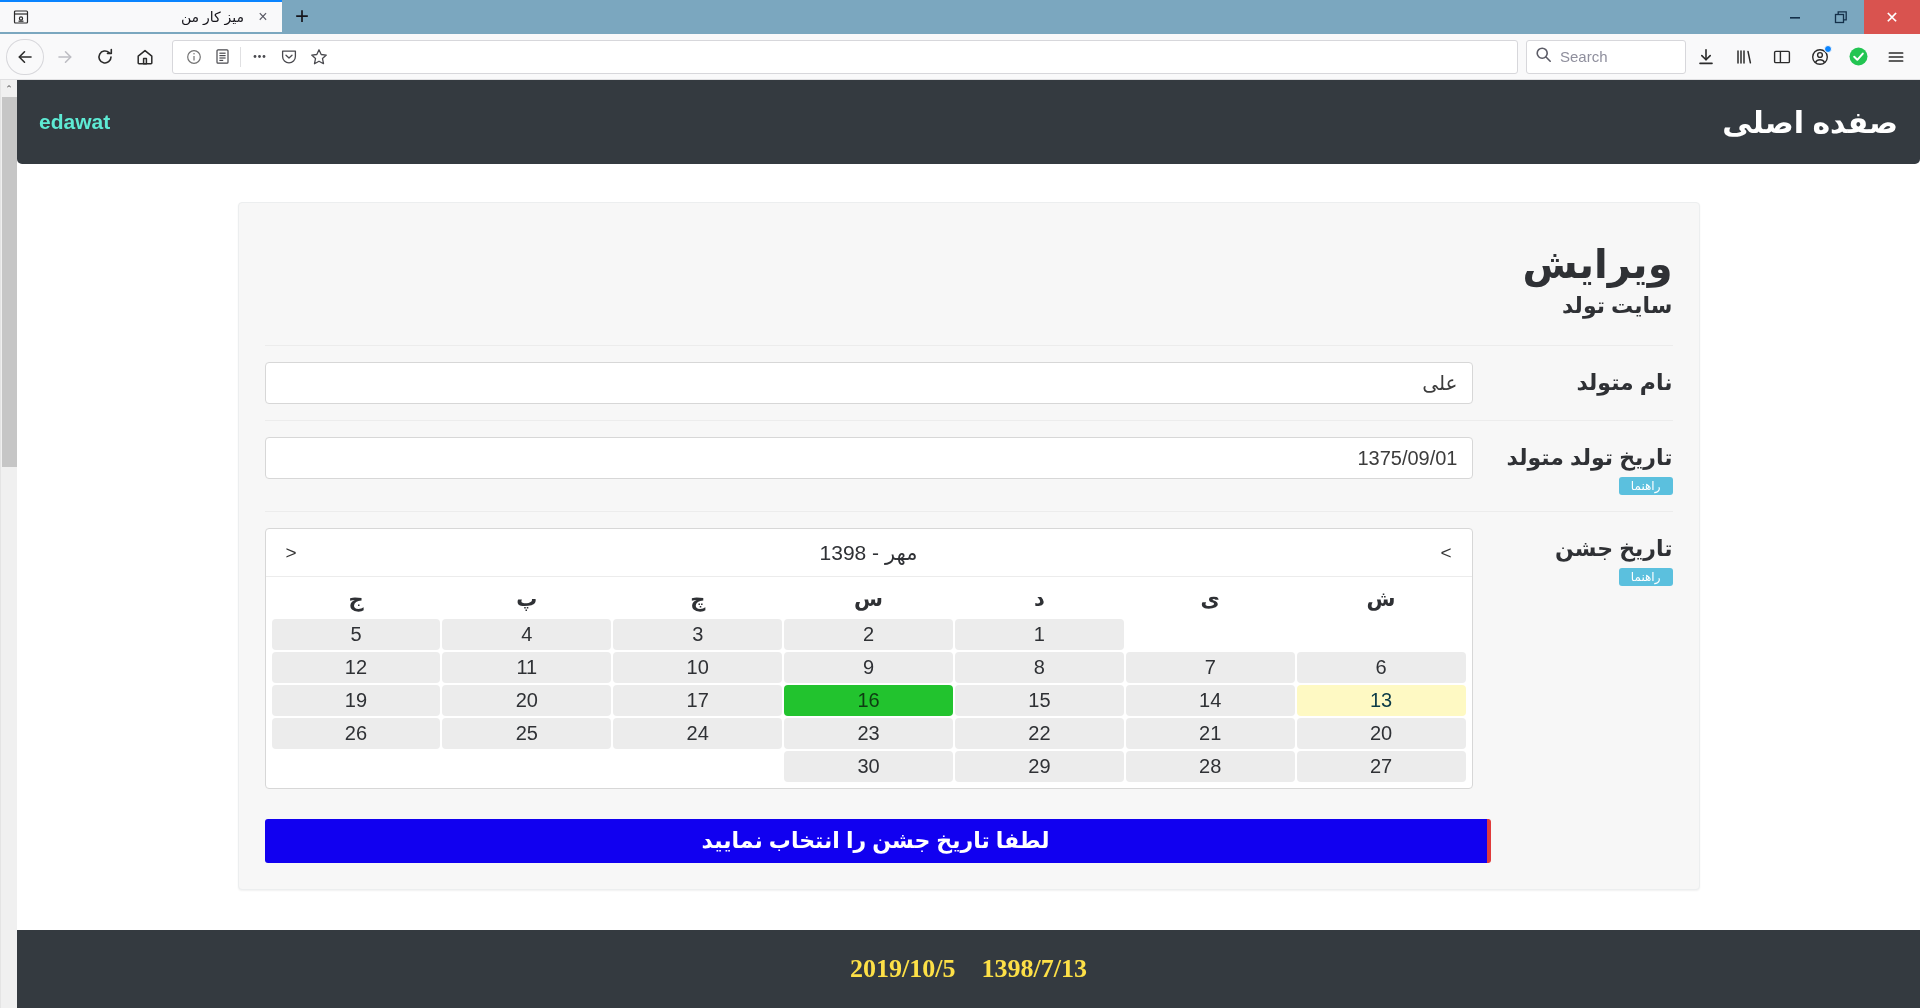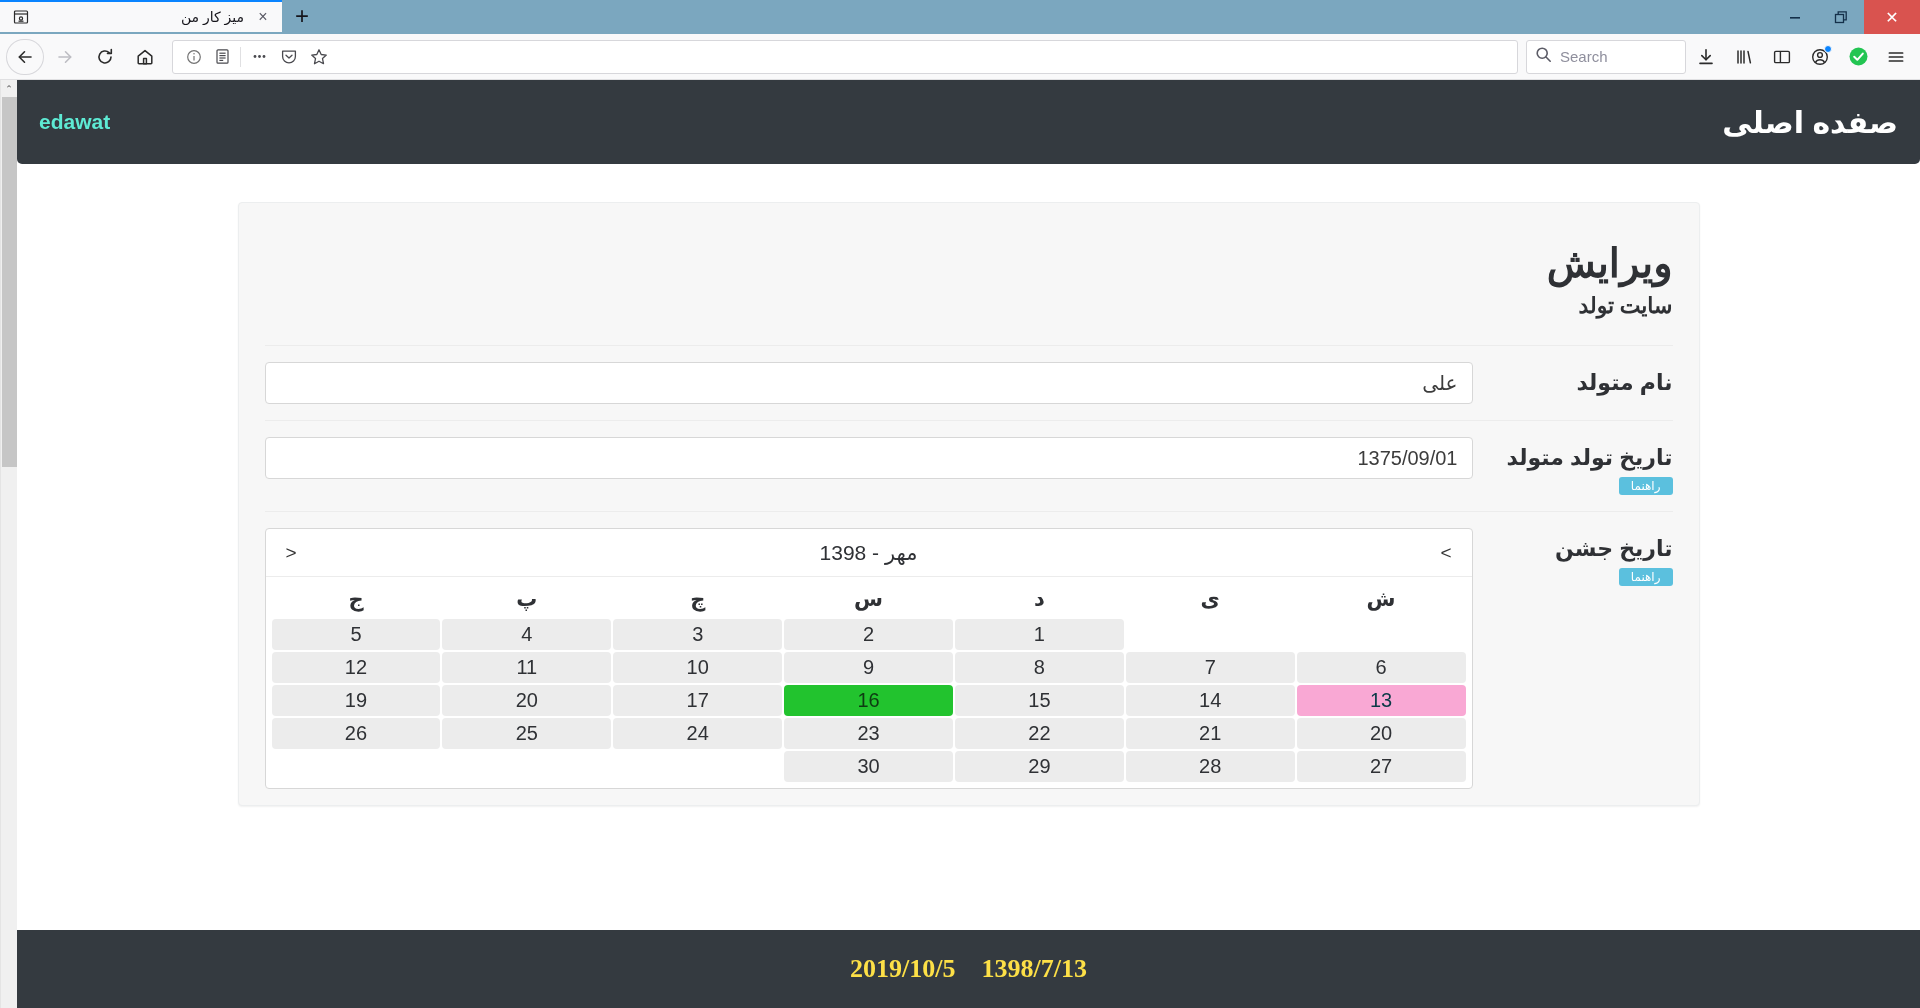--- a/index.html
+++ b/index.html
@@ -261,21 +261,21 @@
   }
   .card {
     width: 1462px;
     background: #f7f7f7;
     border: 1px solid #eceeef;
     border-radius: 4px;
     padding: 26px 26px 0 26px;
     box-shadow: 0 1px 2px rgba(0,0,0,0.06);
   }
 
-  .card-heading { text-align: right; padding: 10px 0 26px 0; font-family: Liberation Serif, serif; }
+  .card-heading { text-align: right; padding: 10px 0 26px 0; }
   .card-title {
     font-size: 40px;
     font-weight: bold;
     color: #2f3135;
     line-height: 1.25;
   }
   .card-subtitle {
     font-size: 22px;
     font-weight: bold;
     color: #2f3135;
@@ -369,21 +369,21 @@
     text-align: center;
     font-size: 20px;
     color: #2f3135;
     background: #ececec;
     border-radius: 4px;
     cursor: pointer;
     width: 14.2857%;
   }
   .dp-table td.empty { background: transparent; cursor: default; }
   .dp-table td.selected { background: #22c32e; color: #0e3b12; }
-  .dp-table td.today { background: #f9a8d4; color: #0b3a47; }
+  .dp-table td.today { background: #fef9c3; color: #0b3a47; }
 
   .alert-row { padding: 14px 0 26px 0; display: flex; }
   .alert-spacer { width: 182px; flex: 0 0 182px; }
   .alert-btn {
     flex: 1;
     background: #1100f0;
     border: none;
     border-right: 4px solid #e03b3b;
     border-radius: 3px;
     color: #ffffff;
@@ -673,20 +673,24 @@
                         <td class="empty"></td>
                         <td class="empty"></td>
                         <td class="empty"></td>
                       </tr>
                     </tbody>
                 </table>
               </div>
             </div>
           </div>
 
+          <div class="alert-row">
+            <div class="alert-spacer"></div>
+            <button class="alert-btn">لطفا تاریخ جشن را انتخاب نمایید</button>
+          </div>
 
         </div>
       </div>
 
       <div class="site-footer">
         <span class="footer-date">2019/10/5</span>
         <span class="footer-date">1398/7/13</span>
       </div>
 
     </div>

